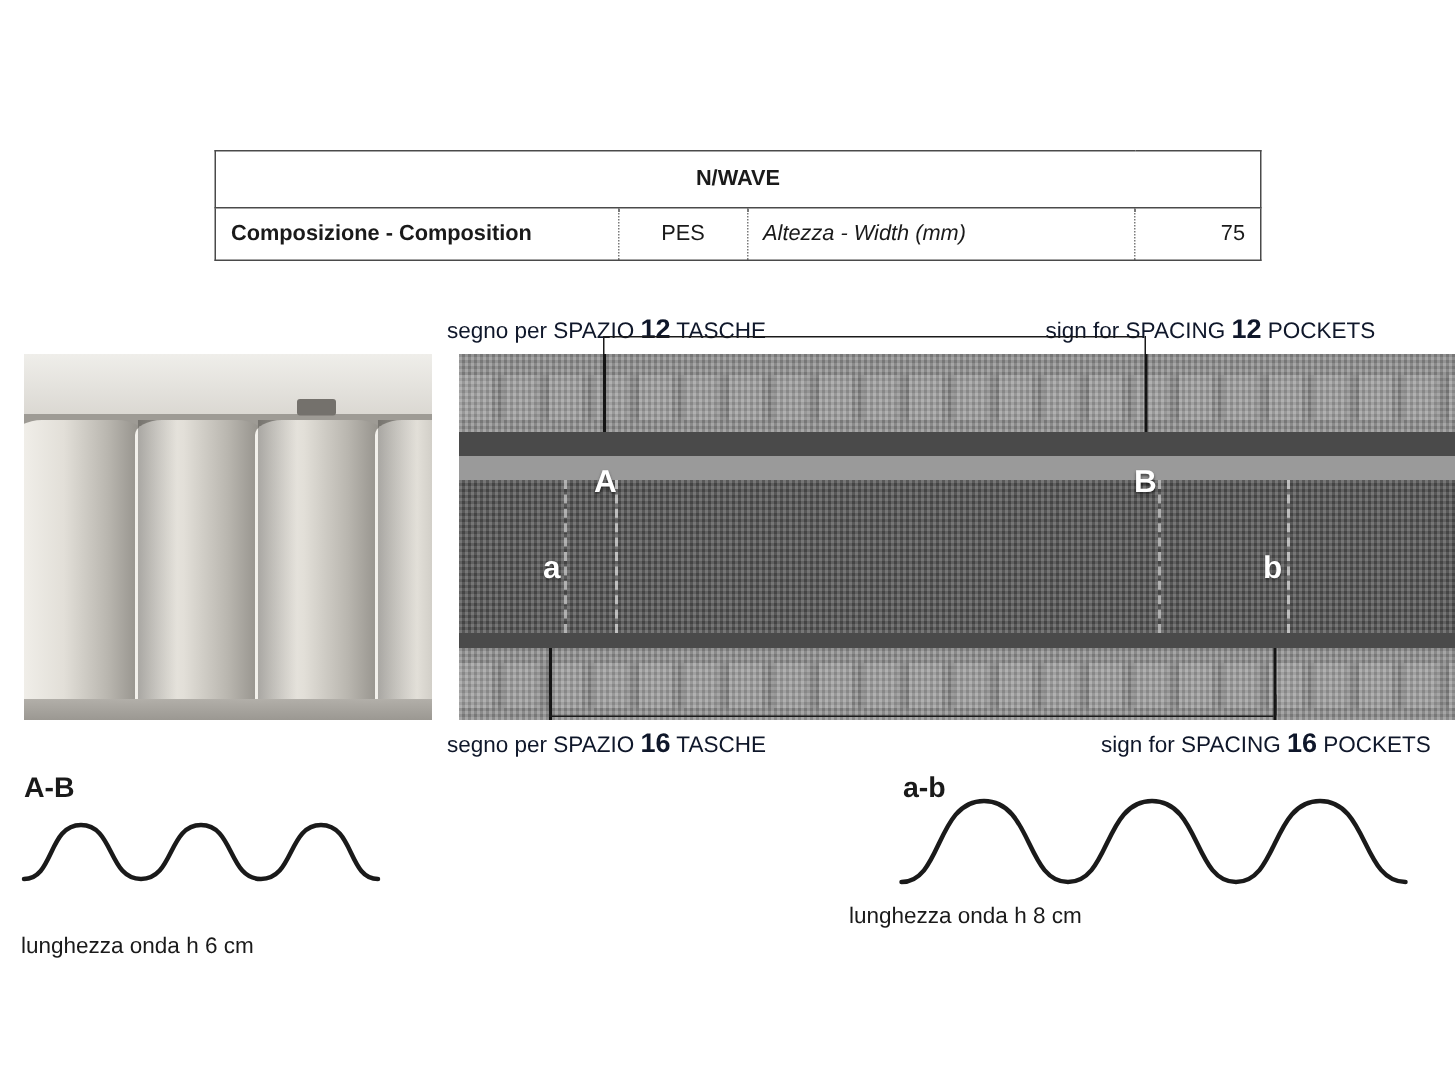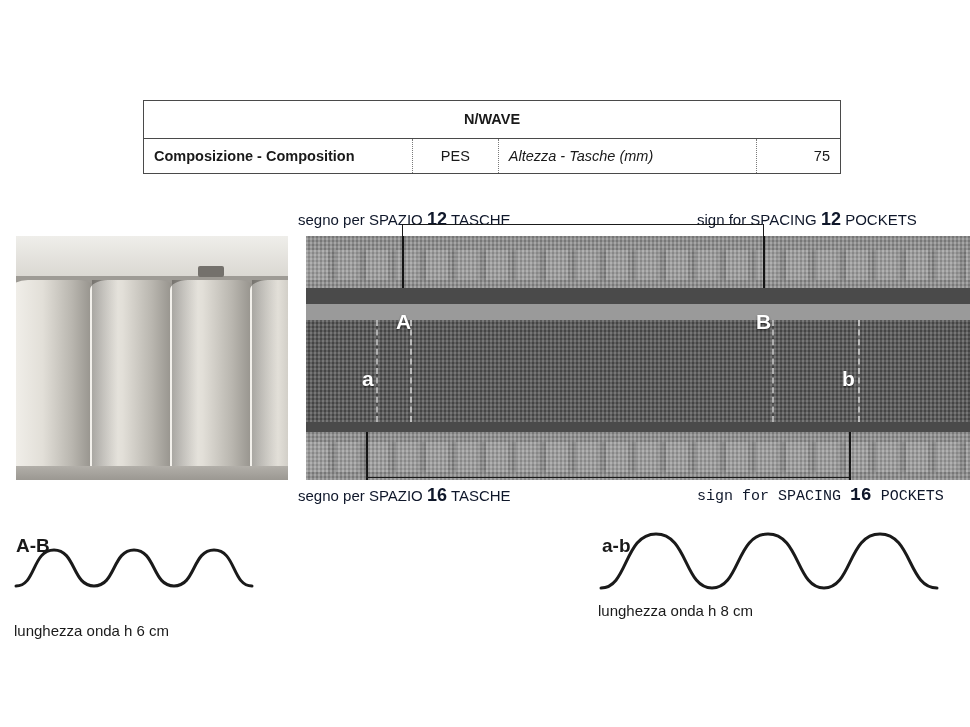--- a/index.html
+++ b/index.html
@@ -54,21 +54,21 @@
     white-space: nowrap;
     color: #0f172a;
   }
   .cap .big {
     font-weight: bold;
     font-size: 18px;
   }
   .cap-top-left   { left: 298px; top: 209px; }
   .cap-top-right  { left: 697px; top: 209px; }
   .cap-bot-left   { left: 298px; top: 485px; }
-  .cap-bot-right  { left: 697px; top: 485px; font-family: Liberation Mono, monospace; }
+  .cap-bot-right  { left: 734px; top: 485px; }
 
   
   .photo {
     position: absolute;
     left: 16px;
     top: 236px;
     width: 272px;
     height: 244px;
     background: linear-gradient(180deg,#dcd9d3 0%, #cfccc6 100%);
     overflow: hidden;
@@ -196,48 +196,47 @@
     left: 366px; top: 463px; width: 483px; height: 14px;
     border-width: 0 1.5px 0 1.5px;
     border-top: 0;
   }
 
   
   .wave-label {
     position: absolute;
     font-weight: bold;
     font-size: 19px;
-    margin-top: 20px;
   }
   .wave-label-left  { left: 16px;  top: 515px; }
   .wave-label-right { left: 602px; top: 515px; }
 
   .wave-svg { position: absolute; }
   .wave-left  { left: 14px;  top: 540px; }
   .wave-right { left: 598px; top: 526px; }
 
   .wave-caption {
     position: absolute;
     font-size: 15px;
   }
   .wcap-left  { left: 14px;  top: 622px; }
-  .wcap-right { left: 598px; top: 602px; }
+  .wcap-right { left: 566px; top: 602px; }
 </style>
 </head>
 <body>
 
 <table class="spec-table">
   <tbody>
       <tr>
     <td class="spec-title" colspan="4">N/WAVE</td>
   </tr>
   <tr>
     <td class="c1">Composizione - Composition</td>
     <td class="c2">PES</td>
-    <td class="c3 ital">Altezza - Tasche (mm)</td>
+    <td class="c3 ital">Altezza - Width (mm)</td>
     <td class="c4">75</td>
   </tr>
 </tbody>
   </table>
 
 <div class="cap cap-top-left"><span>segno per SPAZIO </span><span class="big">12</span><span> TASCHE</span></div>
 
 <div class="cap cap-top-right"><span>sign for SPACING </span><span class="big">12</span><span> POCKETS</span></div>
 
 <div class="br-top-line"></div>

